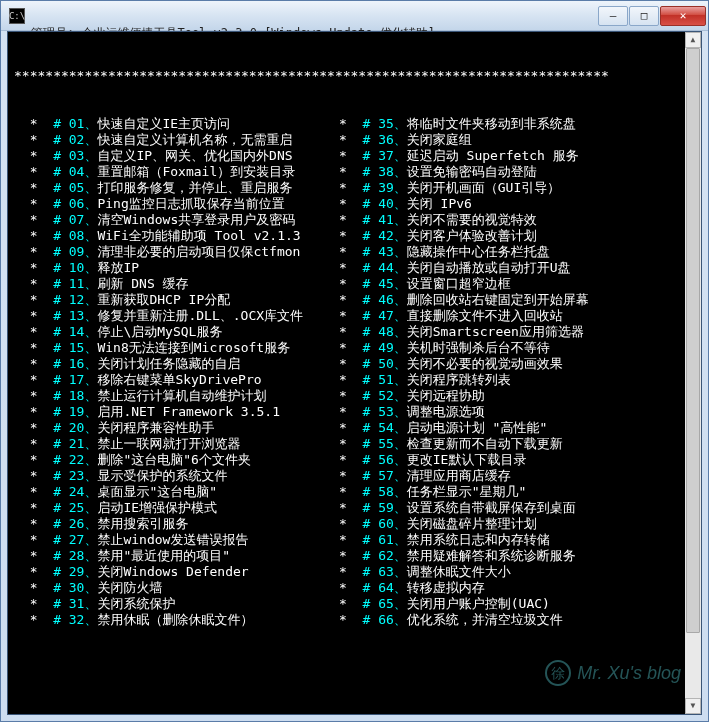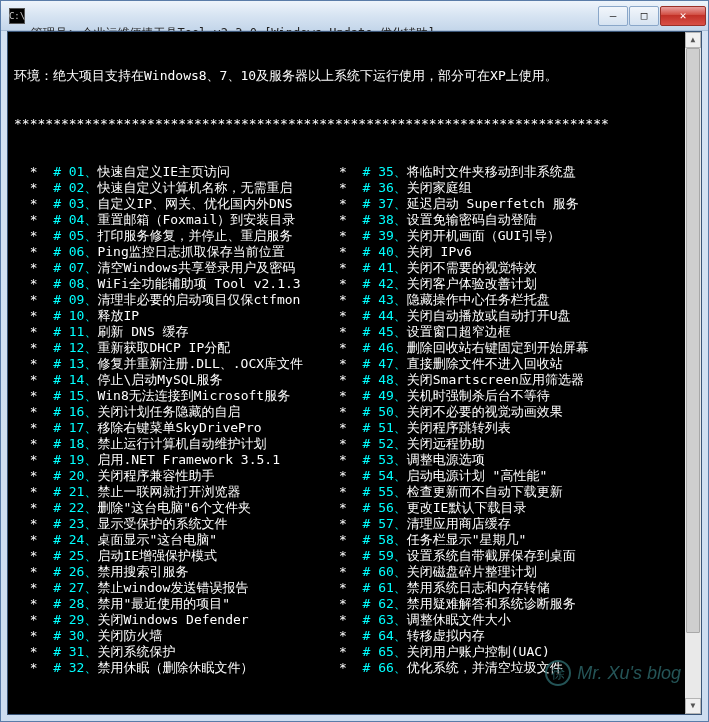--- a/index.html
+++ b/index.html
@@ -156,21 +156,20 @@
     <div class="title-icon">C:\</div>
     <div class="titlebar-text">管理员:  企业运维便捷工具Tool v2.3.0 [Windows Update 优化辅助]</div>
     <div class="win-controls">
       <div class="win-btn">—</div>
       <div class="win-btn">□</div>
       <div class="win-btn close">✕</div>
     </div>
   </div>
 
   <div class="console">
-    <div class="intro">环境：绝大项目支持在Windows8、7、10及服务器以上系统下运行使用，部分可在XP上使用。</div>
     <div class="stars">****************************************************************************</div>
     <div class="cols">
       <div class="col left" id="col-left"><div class="row"><span class="txt">  *  </span><span class="idx"># 01</span><span class="sep">、</span><span class="txt">快速自定义IE主页访问</span></div><div class="row"><span class="txt">  *  </span><span class="idx"># 02</span><span class="sep">、</span><span class="txt">快速自定义计算机名称，无需重启</span></div><div class="row"><span class="txt">  *  </span><span class="idx"># 03</span><span class="sep">、</span><span class="txt">自定义IP、网关、优化国内外DNS</span></div><div class="row"><span class="txt">  *  </span><span class="idx"># 04</span><span class="sep">、</span><span class="txt">重置邮箱（Foxmail）到安装目录</span></div><div class="row"><span class="txt">  *  </span><span class="idx"># 05</span><span class="sep">、</span><span class="txt">打印服务修复，并停止、重启服务</span></div><div class="row"><span class="txt">  *  </span><span class="idx"># 06</span><span class="sep">、</span><span class="txt">Ping监控日志抓取保存当前位置</span></div><div class="row"><span class="txt">  *  </span><span class="idx"># 07</span><span class="sep">、</span><span class="txt">清空Windows共享登录用户及密码</span></div><div class="row"><span class="txt">  *  </span><span class="idx"># 08</span><span class="sep">、</span><span class="txt">WiFi全功能辅助项 Tool v2.1.3</span></div><div class="row"><span class="txt">  *  </span><span class="idx"># 09</span><span class="sep">、</span><span class="txt">清理非必要的启动项目仅保ctfmon</span></div><div class="row"><span class="txt">  *  </span><span class="idx"># 10</span><span class="sep">、</span><span class="txt">释放IP</span></div><div class="row"><span class="txt">  *  </span><span class="idx"># 11</span><span class="sep">、</span><span class="txt">刷新 DNS 缓存</span></div><div class="row"><span class="txt">  *  </span><span class="idx"># 12</span><span class="sep">、</span><span class="txt">重新获取DHCP IP分配</span></div><div class="row"><span class="txt">  *  </span><span class="idx"># 13</span><span class="sep">、</span><span class="txt">修复并重新注册.DLL、.OCX库文件</span></div><div class="row"><span class="txt">  *  </span><span class="idx"># 14</span><span class="sep">、</span><span class="txt">停止\启动MySQL服务</span></div><div class="row"><span class="txt">  *  </span><span class="idx"># 15</span><span class="sep">、</span><span class="txt">Win8无法连接到Microsoft服务</span></div><div class="row"><span class="txt">  *  </span><span class="idx"># 16</span><span class="sep">、</span><span class="txt">关闭计划任务隐藏的自启</span></div><div class="row"><span class="txt">  *  </span><span class="idx"># 17</span><span class="sep">、</span><span class="txt">移除右键菜单SkyDrivePro</span></div><div class="row"><span class="txt">  *  </span><span class="idx"># 18</span><span class="sep">、</span><span class="txt">禁止运行计算机自动维护计划</span></div><div class="row"><span class="txt">  *  </span><span class="idx"># 19</span><span class="sep">、</span><span class="txt">启用.NET Framework 3.5.1</span></div><div class="row"><span class="txt">  *  </span><span class="idx"># 20</span><span class="sep">、</span><span class="txt">关闭程序兼容性助手</span></div><div class="row"><span class="txt">  *  </span><span class="idx"># 21</span><span class="sep">、</span><span class="txt">禁止一联网就打开浏览器</span></div><div class="row"><span class="txt">  *  </span><span class="idx"># 22</span><span class="sep">、</span><span class="txt">删除"这台电脑"6个文件夹</span></div><div class="row"><span class="txt">  *  </span><span class="idx"># 23</span><span class="sep">、</span><span class="txt">显示受保护的系统文件</span></div><div class="row"><span class="txt">  *  </span><span class="idx"># 24</span><span class="sep">、</span><span class="txt">桌面显示"这台电脑"</span></div><div class="row"><span class="txt">  *  </span><span class="idx"># 25</span><span class="sep">、</span><span class="txt">启动IE增强保护模式</span></div><div class="row"><span class="txt">  *  </span><span class="idx"># 26</span><span class="sep">、</span><span class="txt">禁用搜索引服务</span></div><div class="row"><span class="txt">  *  </span><span class="idx"># 27</span><span class="sep">、</span><span class="txt">禁止window发送错误报告</span></div><div class="row"><span class="txt">  *  </span><span class="idx"># 28</span><span class="sep">、</span><span class="txt">禁用"最近使用的项目"</span></div><div class="row"><span class="txt">  *  </span><span class="idx"># 29</span><span class="sep">、</span><span class="txt">关闭Windows Defender</span></div><div class="row"><span class="txt">  *  </span><span class="idx"># 30</span><span class="sep">、</span><span class="txt">关闭防火墙</span></div><div class="row"><span class="txt">  *  </span><span class="idx"># 31</span><span class="sep">、</span><span class="txt">关闭系统保护</span></div><div class="row"><span class="txt">  *  </span><span class="idx"># 32</span><span class="sep">、</span><span class="txt">禁用休眠（删除休眠文件）</span></div></div>
       <div class="col right" id="col-right"><div class="row"><span class="txt">*  </span><span class="idx"># 35</span><span class="sep">、</span><span class="txt">将临时文件夹移动到非系统盘</span></div><div class="row"><span class="txt">*  </span><span class="idx"># 36</span><span class="sep">、</span><span class="txt">关闭家庭组</span></div><div class="row"><span class="txt">*  </span><span class="idx"># 37</span><span class="sep">、</span><span class="txt">延迟启动 Superfetch 服务</span></div><div class="row"><span class="txt">*  </span><span class="idx"># 38</span><span class="sep">、</span><span class="txt">设置免输密码自动登陆</span></div><div class="row"><span class="txt">*  </span><span class="idx"># 39</span><span class="sep">、</span><span class="txt">关闭开机画面（GUI引导）</span></div><div class="row"><span class="txt">*  </span><span class="idx"># 40</span><span class="sep">、</span><span class="txt">关闭 IPv6</span></div><div class="row"><span class="txt">*  </span><span class="idx"># 41</span><span class="sep">、</span><span class="txt">关闭不需要的视觉特效</span></div><div class="row"><span class="txt">*  </span><span class="idx"># 42</span><span class="sep">、</span><span class="txt">关闭客户体验改善计划</span></div><div class="row"><span class="txt">*  </span><span class="idx"># 43</span><span class="sep">、</span><span class="txt">隐藏操作中心任务栏托盘</span></div><div class="row"><span class="txt">*  </span><span class="idx"># 44</span><span class="sep">、</span><span class="txt">关闭自动播放或自动打开U盘</span></div><div class="row"><span class="txt">*  </span><span class="idx"># 45</span><span class="sep">、</span><span class="txt">设置窗口超窄边框</span></div><div class="row"><span class="txt">*  </span><span class="idx"># 46</span><span class="sep">、</span><span class="txt">删除回收站右键固定到开始屏幕</span></div><div class="row"><span class="txt">*  </span><span class="idx"># 47</span><span class="sep">、</span><span class="txt">直接删除文件不进入回收站</span></div><div class="row"><span class="txt">*  </span><span class="idx"># 48</span><span class="sep">、</span><span class="txt">关闭Smartscreen应用筛选器</span></div><div class="row"><span class="txt">*  </span><span class="idx"># 49</span><span class="sep">、</span><span class="txt">关机时强制杀后台不等待</span></div><div class="row"><span class="txt">*  </span><span class="idx"># 50</span><span class="sep">、</span><span class="txt">关闭不必要的视觉动画效果</span></div><div class="row"><span class="txt">*  </span><span class="idx"># 51</span><span class="sep">、</span><span class="txt">关闭程序跳转列表</span></div><div class="row"><span class="txt">*  </span><span class="idx"># 52</span><span class="sep">、</span><span class="txt">关闭远程协助</span></div><div class="row"><span class="txt">*  </span><span class="idx"># 53</span><span class="sep">、</span><span class="txt">调整电源选项</span></div><div class="row"><span class="txt">*  </span><span class="idx"># 54</span><span class="sep">、</span><span class="txt">启动电源计划 "高性能"</span></div><div class="row"><span class="txt">*  </span><span class="idx"># 55</span><span class="sep">、</span><span class="txt">检查更新而不自动下载更新</span></div><div class="row"><span class="txt">*  </span><span class="idx"># 56</span><span class="sep">、</span><span class="txt">更改IE默认下载目录</span></div><div class="row"><span class="txt">*  </span><span class="idx"># 57</span><span class="sep">、</span><span class="txt">清理应用商店缓存</span></div><div class="row"><span class="txt">*  </span><span class="idx"># 58</span><span class="sep">、</span><span class="txt">任务栏显示"星期几"</span></div><div class="row"><span class="txt">*  </span><span class="idx"># 59</span><span class="sep">、</span><span class="txt">设置系统自带截屏保存到桌面</span></div><div class="row"><span class="txt">*  </span><span class="idx"># 60</span><span class="sep">、</span><span class="txt">关闭磁盘碎片整理计划</span></div><div class="row"><span class="txt">*  </span><span class="idx"># 61</span><span class="sep">、</span><span class="txt">禁用系统日志和内存转储</span></div><div class="row"><span class="txt">*  </span><span class="idx"># 62</span><span class="sep">、</span><span class="txt">禁用疑难解答和系统诊断服务</span></div><div class="row"><span class="txt">*  </span><span class="idx"># 63</span><span class="sep">、</span><span class="txt">调整休眠文件大小</span></div><div class="row"><span class="txt">*  </span><span class="idx"># 64</span><span class="sep">、</span><span class="txt">转移虚拟内存</span></div><div class="row"><span class="txt">*  </span><span class="idx"># 65</span><span class="sep">、</span><span class="txt">关闭用户账户控制(UAC)</span></div><div class="row"><span class="txt">*  </span><span class="idx"># 66</span><span class="sep">、</span><span class="txt">优化系统，并清空垃圾文件</span></div></div>
     </div>
     
     
     
 
     <div class="scrollbar">

